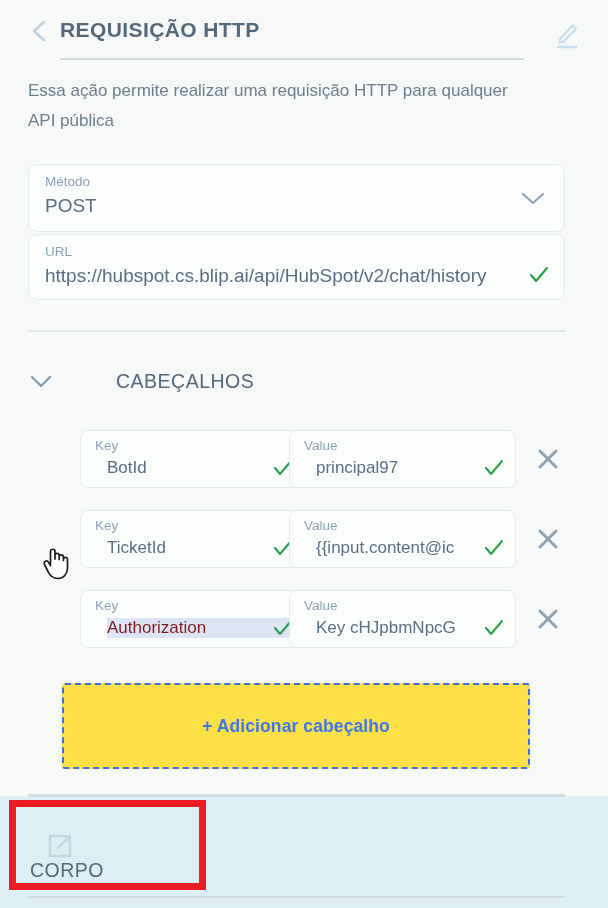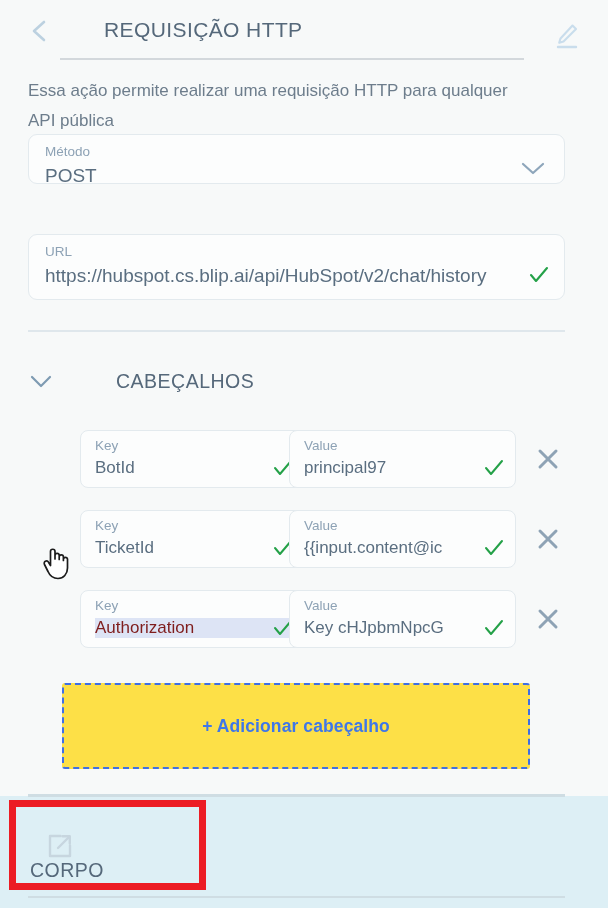--- a/index.html
+++ b/index.html
@@ -33,23 +33,22 @@
     cursor: pointer;
   }
   .back-chevron svg { display: block; }
   .page-title {
     position: absolute;
     left: 60px;
     top: 18px;
     font-size: 21px;
     letter-spacing: 0.4px;
     color: #55687a;
-    font-weight: 400;
+    font-weight: 700;
     white-space: nowrap;
-    margin-left: 44px;
   }
   .title-underline {
     position: absolute;
     left: 60px;
     top: 58px;
     width: 464px;
     height: 2px;
     background: #d3d8dc;
   }
   .edit-icon {
@@ -75,22 +74,22 @@
 
   
   .field {
     position: absolute;
     box-sizing: border-box;
     background: #fcfdfd;
     border: 1px solid #e3eaee;
     border-radius: 9px;
   }
   .field-method {
-    left: 28px; top: 134px;
-    width: 537px; height: 50px;
+    left: 28px; top: 164px;
+    width: 537px; height: 68px;
   }
   .field-url {
     left: 28px; top: 234px;
     width: 537px; height: 66px;
   }
   .field-label {
     position: absolute;
     left: 16px;
     top: 9px;
     font-size: 13.5px;
@@ -179,21 +178,21 @@
 
   .kv-label {
     position: absolute;
     left: 14px;
     top: 7px;
     font-size: 13.5px;
     color: #8da2b5;
   }
   .kv-text {
     position: absolute;
-    left: 14px;
+    left: 26px;
     top: 27px;
     width: 170px;
     font-size: 17px;
     color: #5a6e80;
     white-space: nowrap;
     overflow: hidden;
   }
   .kv-text.selected {
     background: #dde4f5;
     color: #7f1d1d;

